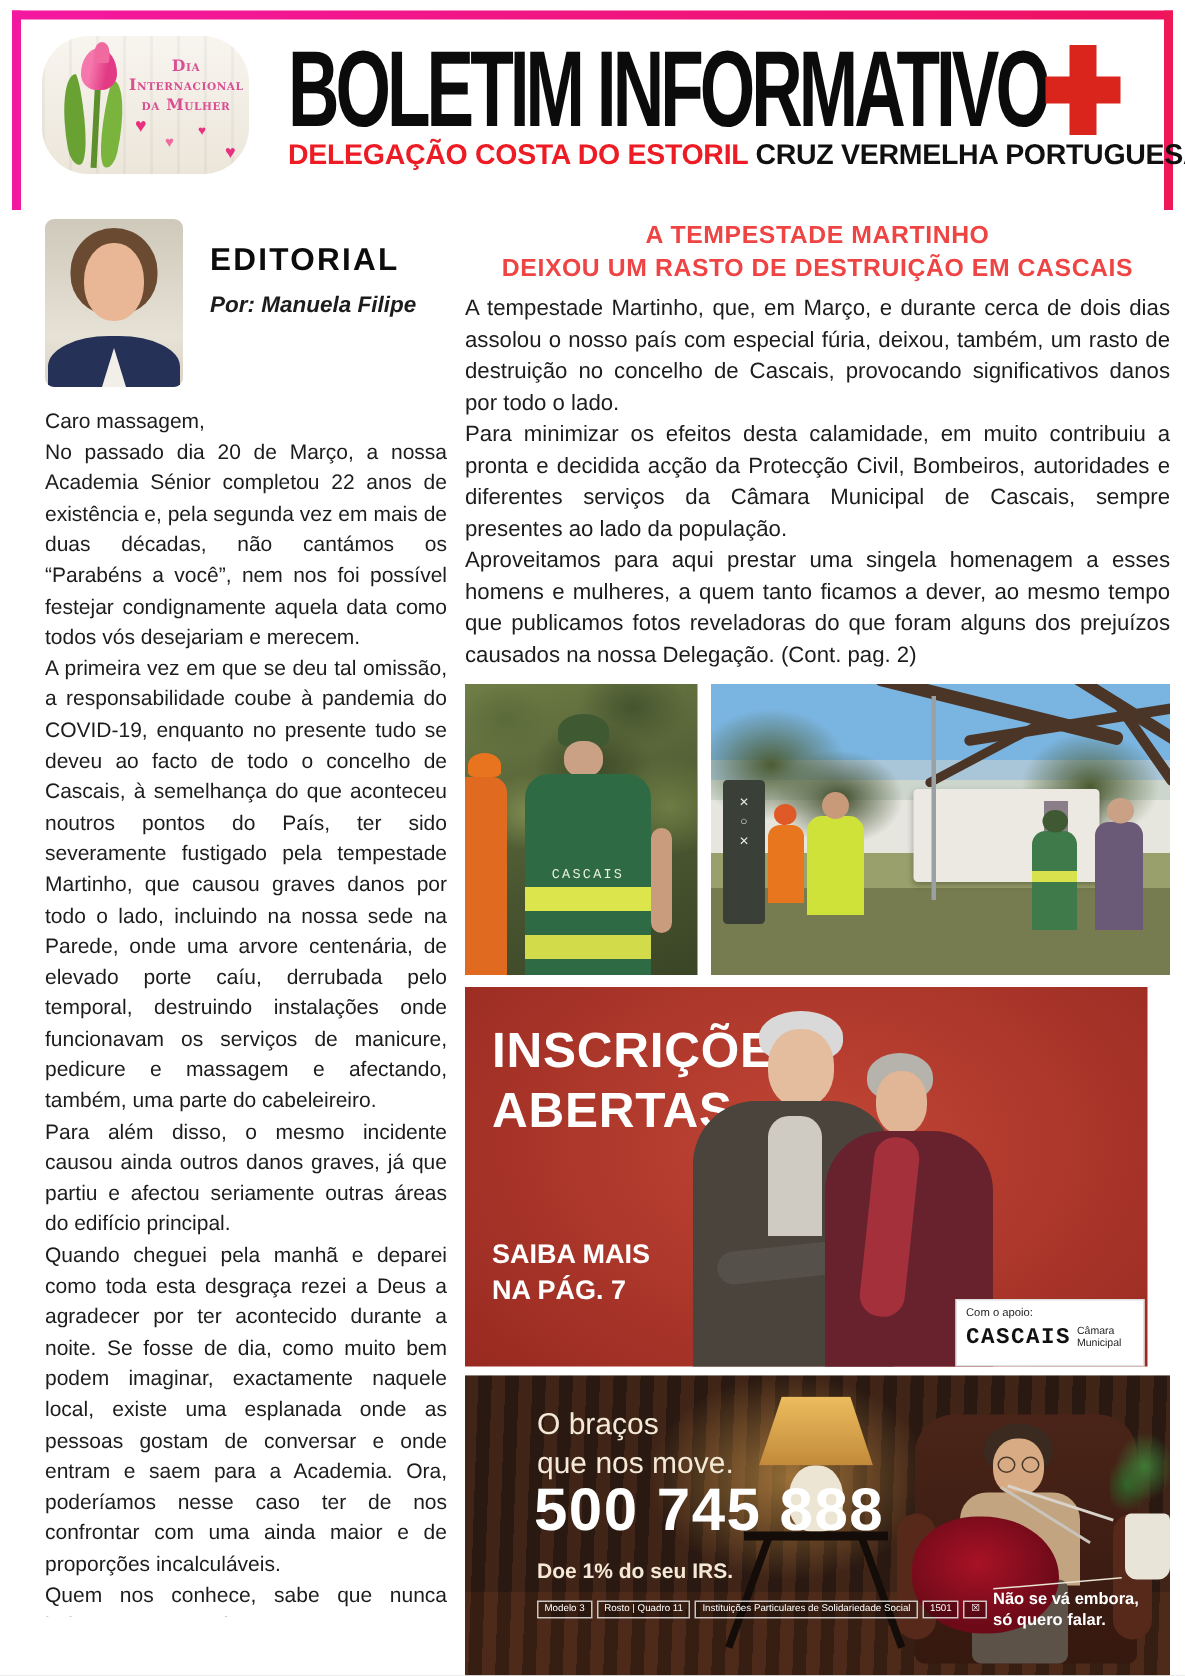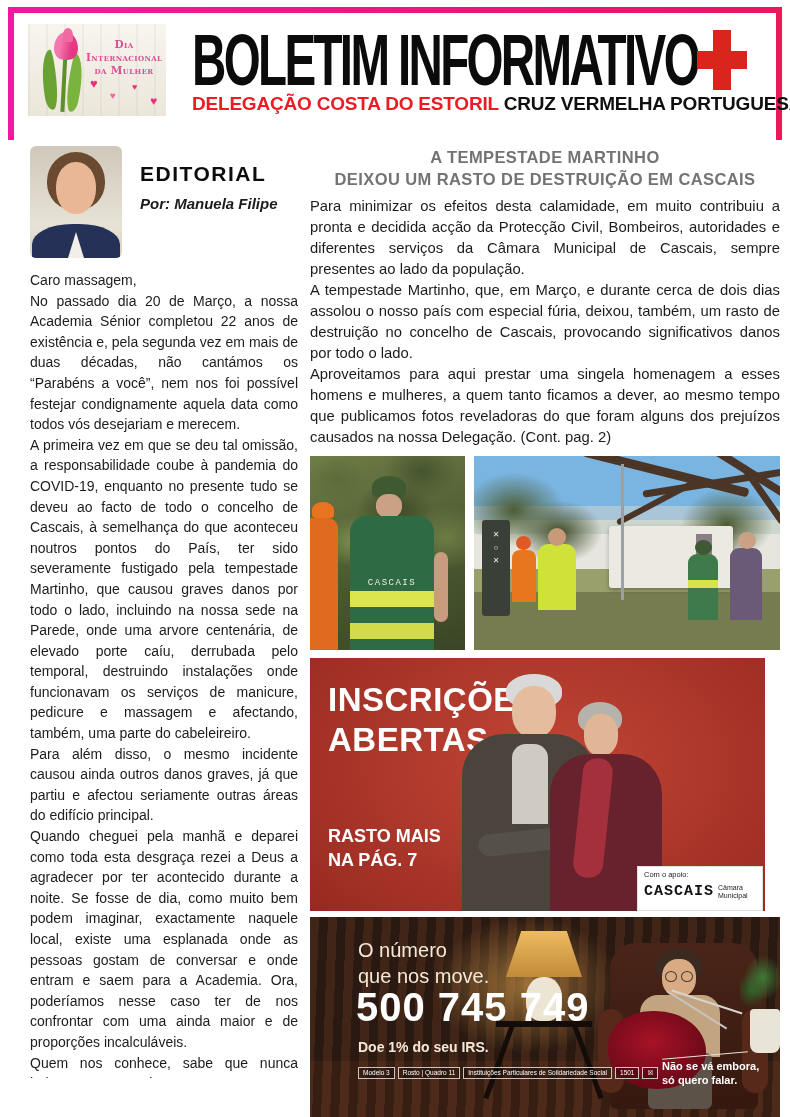--- a/index.html
+++ b/index.html
@@ -12,21 +12,21 @@
   .frame-left{position:absolute;left:8px;top:7px;width:6px;height:133px;background:#f318a0;}
   .frame-right{position:absolute;left:776px;top:7px;width:6px;height:133px;background:#ee1858;}
   .pub-bar{position:absolute;left:14px;top:118px;width:768px;height:22px;
            background:linear-gradient(90deg,#f318a0,#ee1048 45%,#e8112d 100%);
            color:#fff;font-weight:bold;font-size:15px;line-height:22px;text-align:right;
            padding-right:10px;box-sizing:border-box;}
 
   
   .tulip-card{position:absolute;left:28px;top:24px;width:138px;height:92px;overflow:hidden;
               background:repeating-linear-gradient(90deg,rgba(0,0,0,.035) 0 2px,rgba(0,0,0,0) 2px 18px),
-                         linear-gradient(#f8f5ef,#ece6da);}
+                         linear-gradient(#f8f5ef,#ece6da);border-radius:31px;}
   .t-leaf1{position:absolute;left:14px;top:26px;width:15px;height:60px;background:#69a133;
            border-radius:90% 10% 60% 40%/80% 20% 80% 20%;transform:rotate(-10deg);}
   .t-leaf2{position:absolute;left:40px;top:30px;width:14px;height:58px;background:#7ab43c;
            border-radius:10% 90% 40% 60%/20% 80% 20% 80%;transform:rotate(12deg);}
   .t-stem{position:absolute;left:34px;top:26px;width:4px;height:62px;background:#5d8f2c;transform:rotate(3deg);}
   .t-bud{position:absolute;left:26px;top:8px;width:24px;height:28px;
          background:linear-gradient(100deg,#f577ac 30%,#e23a84 70%);
          border-radius:50% 50% 42% 42%/62% 62% 38% 38%;}
   .t-bud:before{content:"";position:absolute;left:9px;top:-4px;width:10px;height:14px;background:#f06aa0;
          border-radius:50% 50% 20% 20%;}
@@ -60,21 +60,21 @@
   .ed-shirt{position:absolute;left:38px;bottom:0;width:16px;height:26px;background:#f2efe8;
             clip-path:polygon(50% 0,100% 100%,0 100%);}
   .ed-right{padding:16px 0 0 18px;}
   .ed-heading{font-size:21px;font-weight:bold;letter-spacing:1.5px;color:#0c0c0c;}
   .ed-byline{margin-top:9px;font-size:15px;font-weight:bold;font-style:italic;}
   .ed-body{margin-top:12px;font-size:14px;line-height:20.6px;text-align:justify;}
   .ed-body p{margin:0;}
 
   
   .storm{position:absolute;left:310px;top:146px;width:470px;}
-  .storm-headline{text-align:center;font-weight:bold;font-size:16.5px;line-height:22px;letter-spacing:.4px;color:#737373;}
+  .storm-headline{text-align:center;font-weight:bold;font-size:16.5px;line-height:22px;letter-spacing:.4px;color:#ef4444;}
   .storm-body{margin-top:6px;font-size:14.8px;line-height:21px;text-align:justify;}
   .storm-body p{margin:0;}
 
   
   .photos-row{margin-top:8px;display:flex;gap:9px;height:194px;}
   .photo1{position:relative;width:155px;flex:0 0 155px;overflow:hidden;
     background:
       radial-gradient(42px 32px at 18% 12%,#5a6b3a,rgba(0,0,0,0) 70%),
       radial-gradient(52px 40px at 72% 8%,#45542e,rgba(0,0,0,0) 70%),
       radial-gradient(60px 46px at 88% 42%,#6d7d44,rgba(0,0,0,0) 70%),
@@ -245,22 +245,22 @@
       <p>Quem nos conhece, sabe que nunca baixamos os braços perante as adversidades e, (...) Continua na pág. 2</p>
     </div>
   </div>
 
   <div class="storm">
     <div class="storm-headline">
       <div>A TEMPESTADE MARTINHO</div>
       <div>DEIXOU UM RASTO DE DESTRUIÇÃO EM CASCAIS</div>
     </div>
     <div class="storm-body">
+      <p>A tempestade Martinho, que, em Março, e durante cerca de dois dias assolou o nosso país com especial fúria, deixou, também, um rasto de destruição no concelho de Cascais, provocando significativos danos por todo o lado.</p>
       <p>Para minimizar os efeitos desta calamidade, em muito contribuiu a pronta e decidida acção da Protecção Civil, Bombeiros, autoridades e diferentes serviços da Câmara Municipal de Cascais, sempre presentes ao lado da população.</p>
-      <p>A tempestade Martinho, que, em Março, e durante cerca de dois dias assolou o nosso país com especial fúria, deixou, também, um rasto de destruição no concelho de Cascais, provocando significativos danos por todo o lado.</p>
       <p>Aproveitamos para aqui prestar uma singela homenagem a esses homens e mulheres, a quem tanto ficamos a dever, ao mesmo tempo que publicamos fotos reveladoras do que foram alguns dos prejuízos causados na nossa Delegação.  (Cont. pag. 2)</p>
     </div>
 
     <div class="photos-row">
       <div class="photo1">
         <div class="p1-worker-orange"></div>
         <div class="p1-helmet"></div>
         <div class="p1-cap"></div>
         <div class="p1-head"></div>
         <div class="p1-shirt">
@@ -295,21 +295,21 @@
         <div class="p2-w4h"></div>
       </div>
     </div>
 
     <div class="ad1">
       <div class="ad1-title">
         <div>INSCRIÇÕES</div>
         <div>ABERTAS</div>
       </div>
       <div class="ad1-more">
-        <div>RASTO MAIS</div>
+        <div>SAIBA MAIS</div>
         <div>NA PÁG. 7</div>
       </div>
       <div class="man-hair"></div>
       <div class="man-face"></div>
       <div class="man-body">
         <div class="man-shirt"></div>
         <div class="man-arm"></div>
       </div>
       <div class="wom-hair"></div>
       <div class="wom-face"></div>
@@ -341,24 +341,24 @@
       <div class="w2-face"></div>
       <div class="w2-glasses"></div>
       <div class="w2-torso"></div>
       <div class="w2-legs"></div>
       <div class="yarn"></div>
       <div class="needle1"></div>
       <div class="needle2"></div>
       <div class="plant"></div>
       <div class="pot"></div>
       <div class="ad2-tagline">
-        <div>O número</div>
+        <div>O braços</div>
         <div>que nos move.</div>
       </div>
-      <div class="ad2-number">500 745 749</div>
+      <div class="ad2-number">500 745 888</div>
       <div class="ad2-donate">Doe 1% do seu IRS.</div>
       <div class="ad2-form">
         <span class="form-chip">Modelo 3</span>
         <span class="form-chip">Rosto | Quadro 11</span>
         <span class="form-chip">Instituições Particulares de Solidariedade Social</span>
         <span class="form-chip">1501</span>
         <span class="form-chip">☒</span>
       </div>
       <div class="ad2-pointer"></div>
       <div class="ad2-speech">

